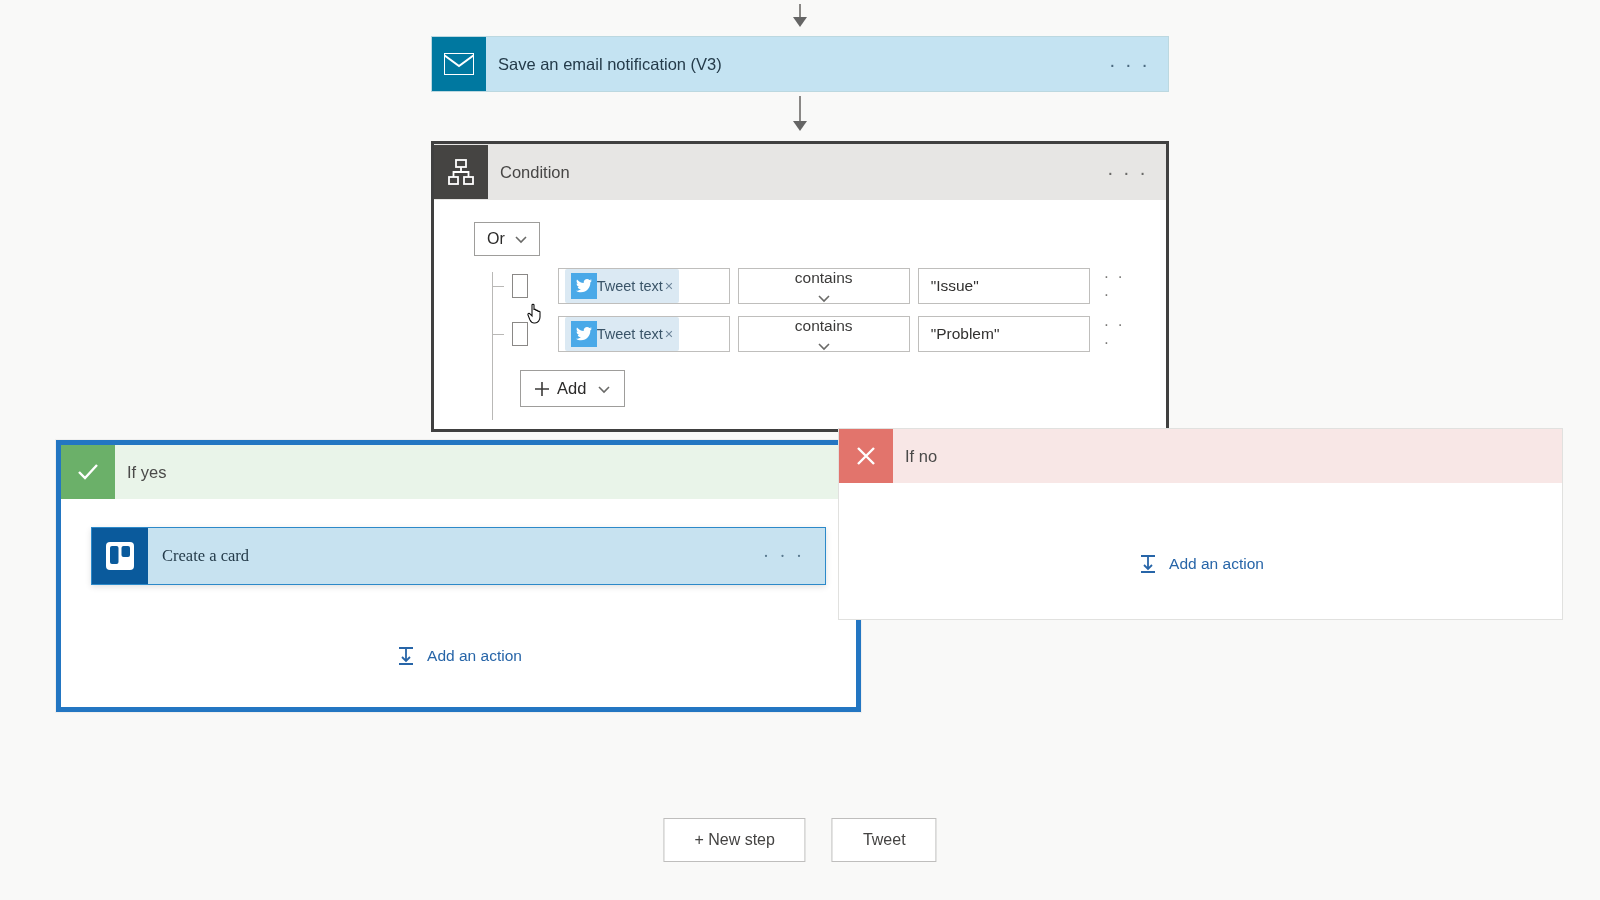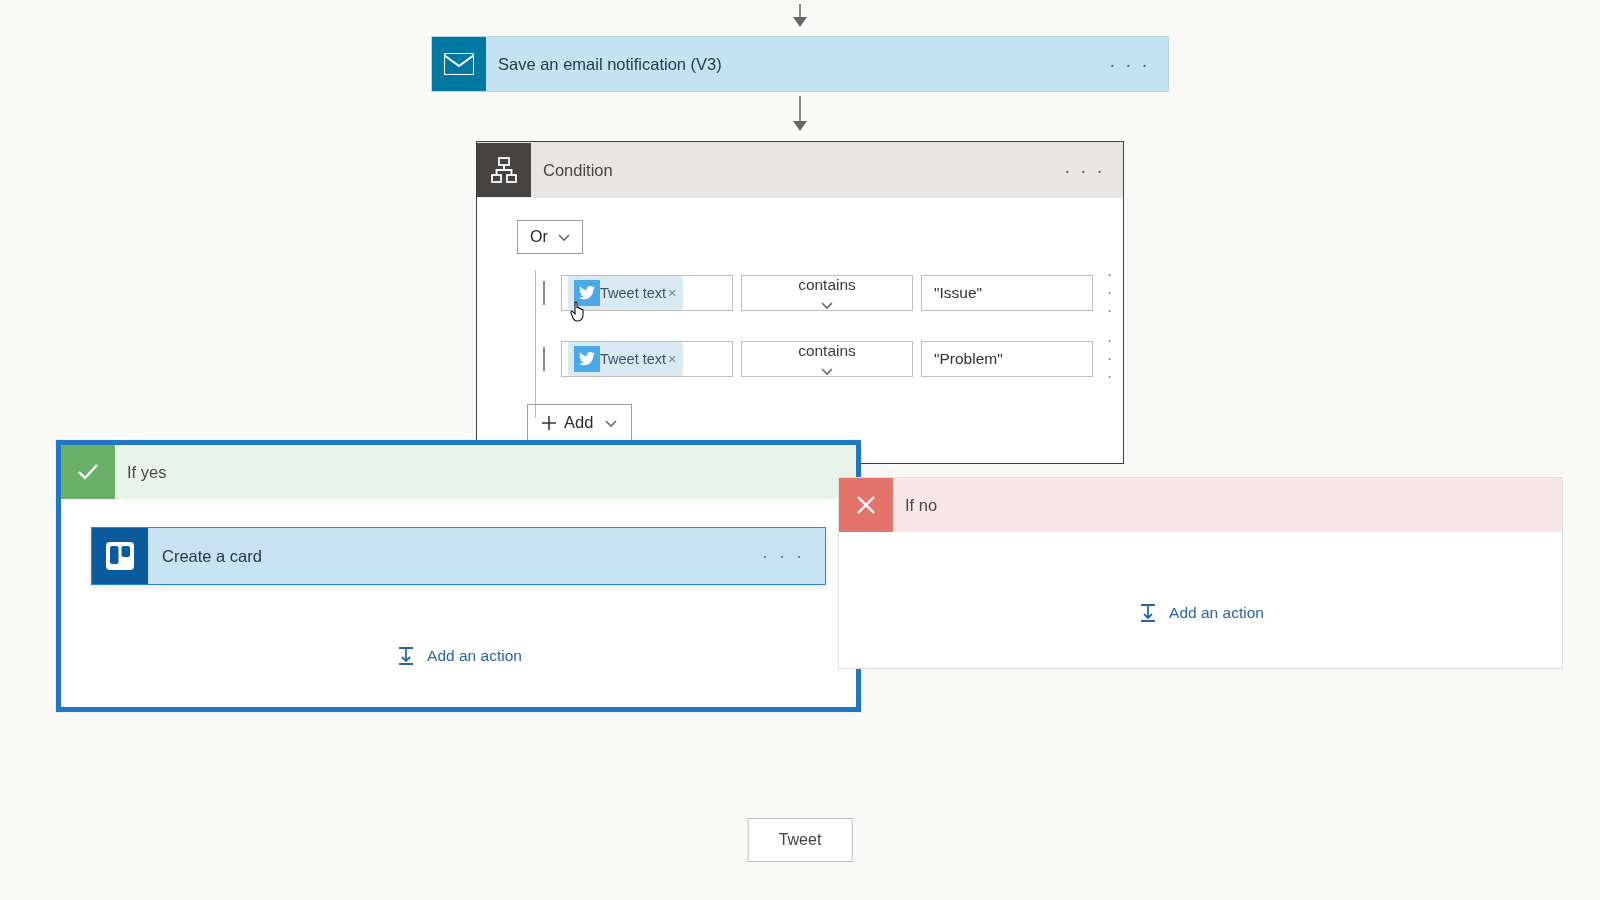--- a/index.html
+++ b/index.html
@@ -50,23 +50,23 @@
     background: #0078a0;
     display: flex; align-items: center; justify-content: center;
   }
   .email-card .title { margin-left: 12px; font-size: 16.5px; color: #243b4a; }
   .email-card .menu { margin-left: auto; margin-right: 18px; color: #4b6a80; font-size: 20px; letter-spacing: 2px; cursor: pointer; }
 
   
   .condition-card {
     position: absolute;
     top: 141px; left: 50%; transform: translateX(-50%);
-    width: 648px;
+    width: 738px;
     background: #fff;
-    border: 1px solid #404040;
+    border: 3px solid #404040;
   }
   .condition-header {
     height: 56px; background: #e7e6e4;
     display: flex; align-items: center;
   }
   .condition-header .icon-box {
     width: 54px; height: 54px; background: #454442;
     display: flex; align-items: center; justify-content: center;
   }
   .condition-header .title { margin-left: 12px; font-size: 16.5px; color: #474645; }
@@ -114,21 +114,21 @@
     flex-direction: column;
   }
   .value-field {
     height: 36px; border: 1px solid #bfbebc; background: #fff;
     padding: 0 12px; display: flex; align-items: center;
     font-size: 15.5px; min-width: 172px; color: #323130;
   }
   .row-menu { margin-left: 6px; color: #7a7977; letter-spacing: 2px; cursor: pointer; }
 
   .add-btn {
-    margin-top: 18px; 
+    margin-top: 18px; margin-left: 36px;
     display: inline-flex; align-items: center; gap: 8px;
     border: 1px solid #9e9d9b; padding: 8px 14px;
     font-size: 16.5px; color: #2b2a29; cursor: pointer;
   }
   .add-btn .chev { margin-left: 4px; }
 
   .cursor-hand {
     position: absolute;
     width: 18px; height: 22px;
     pointer-events: none; z-index: 5;
@@ -139,21 +139,21 @@
     position: absolute;
     background: #fff;
   }
   .branch-yes {
     top: 440px; left: 22px; width: 805px;
     border: 5px solid #2376c2;
     box-shadow: 0 0 0 1px rgba(0,0,0,0.04);
     margin-left: 34px;
   }
   .branch-no {
-    top: 477px; left: 838px; width: 725px;
+    top: 428px; left: 838px; width: 725px;
     border: 1px solid #e1e1df;
   }
   .branch-header {
     height: 54px; display: flex; align-items: center;
   }
   .branch-yes .branch-header { background: #e9f4e9; }
   .branch-no .branch-header { background: #f8e7e6; }
   .branch-header .icon {
     width: 54px; height: 54px; display: flex; align-items: center; justify-content: center;
   }
@@ -161,20 +161,21 @@
   .branch-no  .branch-header .icon { background: #e2746c; }
   .branch-header .title { margin-left: 12px; font-size: 16.5px; color: #4a4a49; }
   .branch-body { padding: 28px 30px 40px; }
 
   .action-card {
     border: 1.5px solid #2c89c9;
     background: #c7e2f0;
     height: 58px;
     display: flex; align-items: center;
     box-shadow: 0 2px 6px rgba(0,0,0,0.12);
+    font-family: Liberation Serif, serif;
   }
   .action-card .icon-box {
     width: 56px; height: 56px; background: #0a5a9c;
     display: flex; align-items: center; justify-content: center;
   }
   .action-card .title { margin-left: 14px; font-size: 16.5px; color: #243b4a; }
   .action-card .menu { margin-left: auto; margin-right: 20px; color: #5a7a90; letter-spacing: 3px; font-size: 18px; cursor: pointer; }
 
   .add-action-link {
     display: flex; align-items: center; justify-content: center; gap: 10px;
@@ -374,17 +375,20 @@
               <path d="M4 3 H18 M11 3 V15 M7 12 L11 16 L15 12 M4 19 H18" stroke="#2765a8" stroke-width="1.8" fill="none"></path>
             </svg>
         </span>
         <span>Add an action</span>
       </div>
     </div>
   </div>
 
   <div class="footer">
     <div class="btn">
+      <span>+ New step</span>
+    </div>
+    <div class="btn">
       <span>Tweet</span>
     </div>
   </div>
 
 </div>
 
 </body></html>

